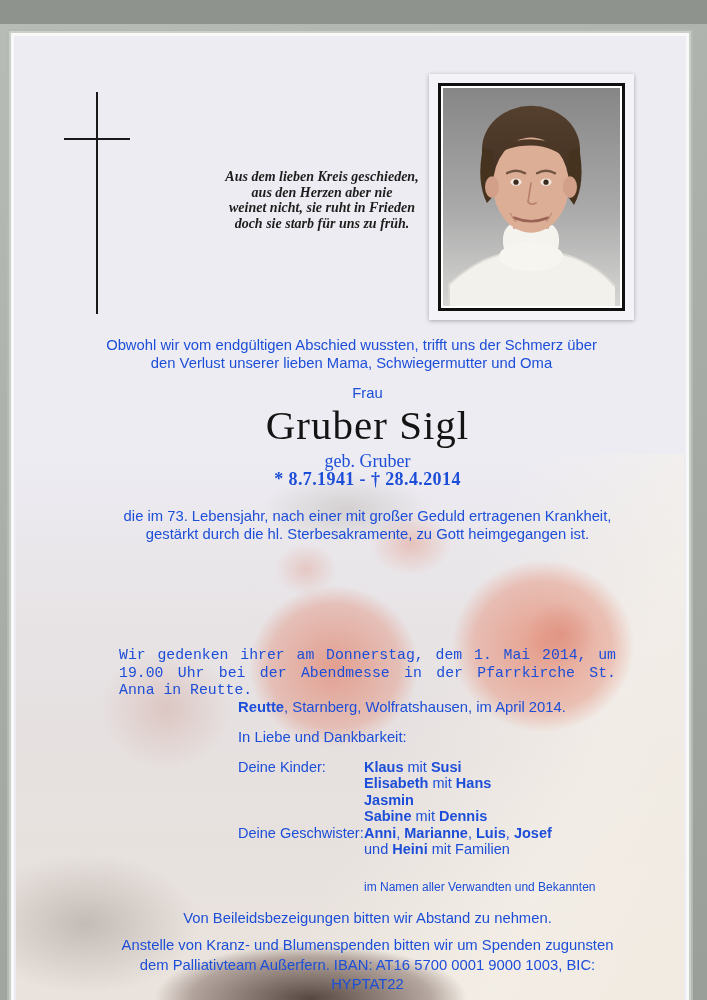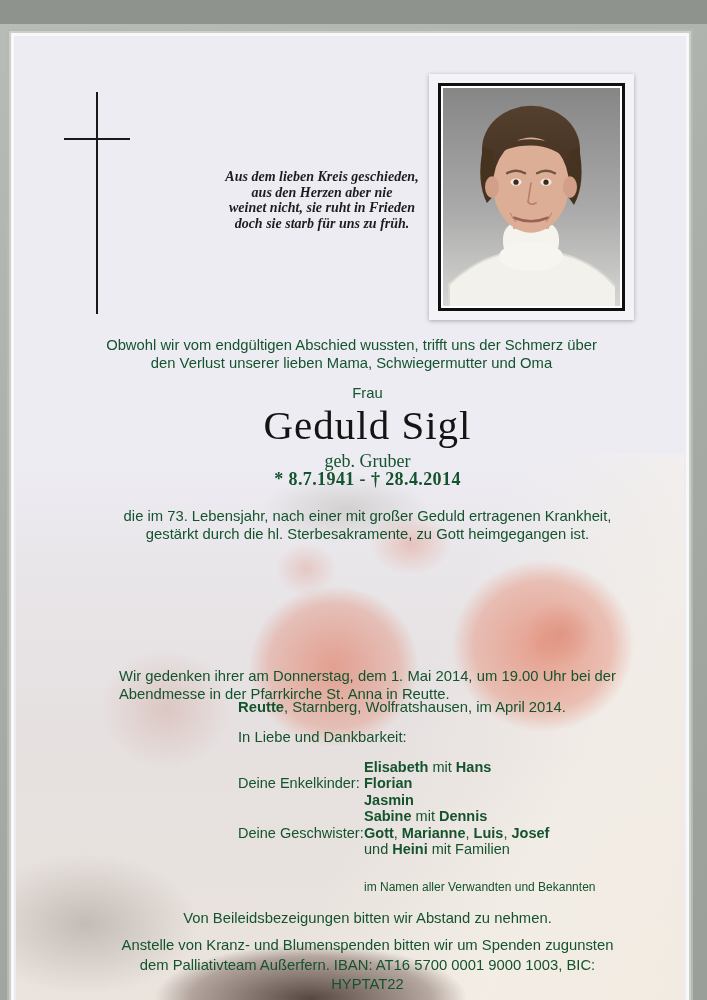--- a/index.html
+++ b/index.html
@@ -43,40 +43,40 @@
   .photo-matte{
     position:absolute;left:415px;top:38px;width:205px;height:246px;
     background:#f4f3f8;box-shadow:0 1px 4px rgba(40,40,50,.35);
   }
   .photo-frame{
     position:absolute;left:9px;top:9px;right:9px;bottom:9px;
     border:3px solid #101010;background:#fff;padding:2px;
   }
   .photo-frame svg{display:block;width:100%;height:100%;}
   
-  .txt{position:absolute;font-size:14.8px;line-height:17.5px;color:#14532d;}
+  .txt{position:absolute;font-size:14.8px;line-height:17.5px;color:#1d4ed8;}
   .col{left:105px;width:497px;}
   .center{text-align:center;}
   .justify{text-align:justify;}
   .poem{
     left:128px;top:133px;width:360px;text-align:center;
     font-family:"Liberation Serif","DejaVu Serif",serif;
     font-style:italic;font-weight:700;font-size:14px;line-height:15.6px;color:#1d1d1d;
   }
   .frau{top:349px;}
   .name{
     top:366px;font-family:"Liberation Serif",serif;font-size:41px;line-height:46px;
     font-weight:500;color:#141414;letter-spacing:1px;
   }
   .maiden{top:417px;font-family:"Liberation Serif",serif;font-size:18px;}
   .dates{top:435px;font-family:"Liberation Serif",serif;font-size:18px;font-weight:700;letter-spacing:.4px;}
   .passing{top:472px;}
   .service{top:525px;}
   .urn{top:587px;}
-  .remembrance{top:632px;}
+  .remembrance{top:611px;font-family:Liberation Mono, monospace;}
   .place{top:663px;left:224px;text-align:center;}
   .gratitude{top:693px;left:224px;}
   .family{top:723px;left:224px;width:390px;}
   .fam-row{display:flex;line-height:16.4px;font-size:14.5px;}
   .fam-label{width:126px;flex:0 0 126px;}
   .fam-val b{font-weight:700;}
   .closing{top:843px;left:350px;font-size:12px;}
   .condolence{top:874px;}
   .donation{top:900px;line-height:19.5px;}
   .footer{top:997px;font-size:11px;line-height:11px;color:#333;}
@@ -149,51 +149,51 @@
     <div class="txt poem">
       <div>Aus dem lieben Kreis geschieden,</div>
       <div>aus den Herzen aber nie</div>
       <div>weinet nicht, sie ruht in Frieden</div>
       <div>doch sie starb für uns zu früh.</div>
     </div>
 
     <div class="txt center" style="left:80px;top:301px;width:515px;">Obwohl wir vom endgültigen Abschied wussten, trifft uns der Schmerz über den Verlust unserer lieben Mama, Schwiegermutter und Oma</div>
 
     <div class="txt col center frau">Frau</div>
-    <div class="txt col center name">Geduld Sigl</div>
+    <div class="txt col center name">Gruber Sigl</div>
     <div class="txt col center maiden">geb. Gruber</div>
     <div class="txt col center dates">* 8.7.1941 - † 28.4.2014</div>
 
     <div class="txt col center passing">die im 73. Lebensjahr, nach einer mit großer Geduld ertragenen Krankheit, gestärkt durch die hl. Sterbesakramente, zu Gott heimgegangen ist.</div>
     <div class="txt col justify remembrance">Wir gedenken ihrer am Donnerstag, dem 1. Mai 2014, um 19.00 Uhr bei der Abendmesse in der Pfarrkirche St. Anna in Reutte.</div>
 
     <div class="txt place"><b>Reutte</b><span>, Starnberg, Wolfratshausen, im April 2014.</span></div>
 
     <div class="txt gratitude">In Liebe und Dankbarkeit:</div>
 
     <div class="txt family">
       <div class="fam-row">
+        <span class="fam-label">Deine Kinder:</span>
+        <span class="fam-val"><b>Klaus</b><span> mit </span><b>Susi</b></span>
+      </div>
+      <div class="fam-row">
         <span class="fam-label"></span>
         <span class="fam-val"><b>Elisabeth</b><span> mit </span><b>Hans</b></span>
       </div>
       <div class="fam-row">
-        <span class="fam-label">Deine Enkelkinder:</span>
-        <span class="fam-val"><b>Florian</b></span>
-      </div>
-      <div class="fam-row">
         <span class="fam-label"></span>
         <span class="fam-val"><b>Jasmin</b></span>
       </div>
       <div class="fam-row">
         <span class="fam-label"></span>
         <span class="fam-val"><b>Sabine</b><span> mit </span><b>Dennis</b></span>
       </div>
       <div class="fam-row">
         <span class="fam-label">Deine Geschwister:</span>
-        <span class="fam-val"><b>Gott</b><span>, </span><b>Marianne</b><span>, </span><b>Luis</b><span>, </span><b>Josef</b></span>
+        <span class="fam-val"><b>Anni</b><span>, </span><b>Marianne</b><span>, </span><b>Luis</b><span>, </span><b>Josef</b></span>
       </div>
       <div class="fam-row">
         <span class="fam-label"></span>
         <span class="fam-val"><span>und </span><b>Heini</b><span> mit Familien</span></span>
       </div>
     </div>
 
     <div class="txt closing">im Namen aller Verwandten und Bekannten</div>
 
     <div class="txt col center condolence">Von Beileidsbezeigungen bitten wir Abstand zu nehmen.</div>

